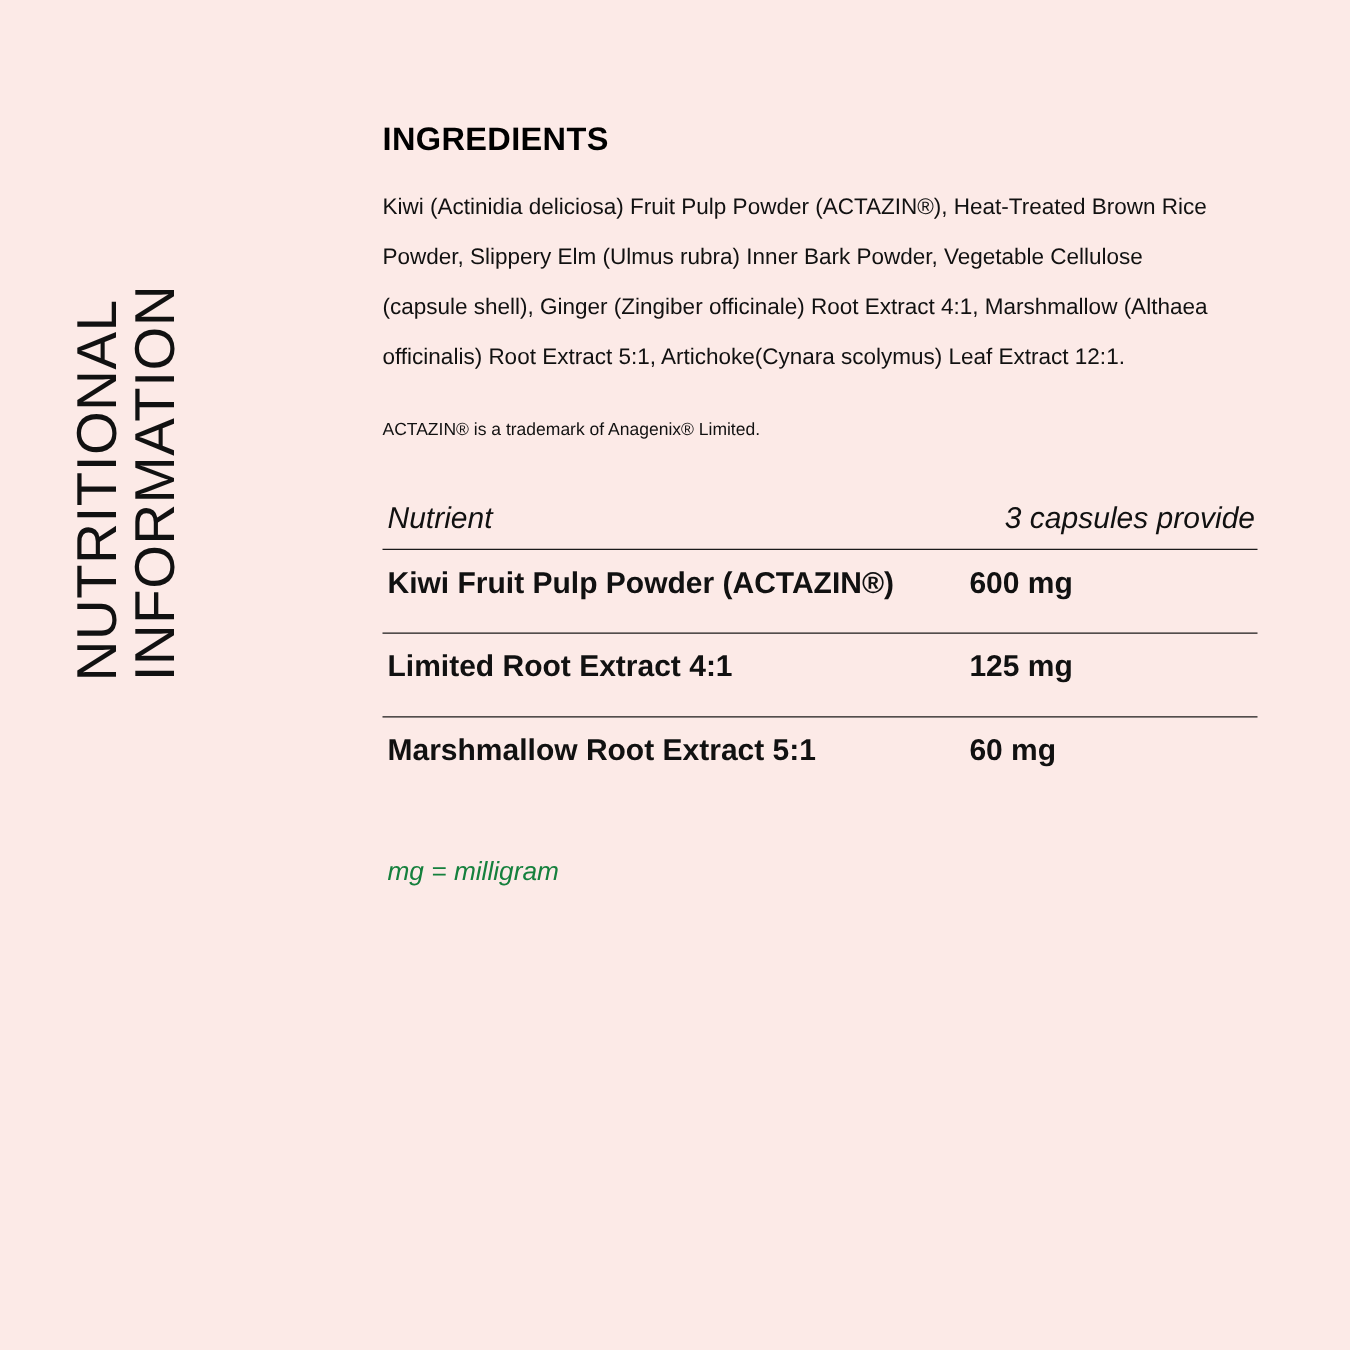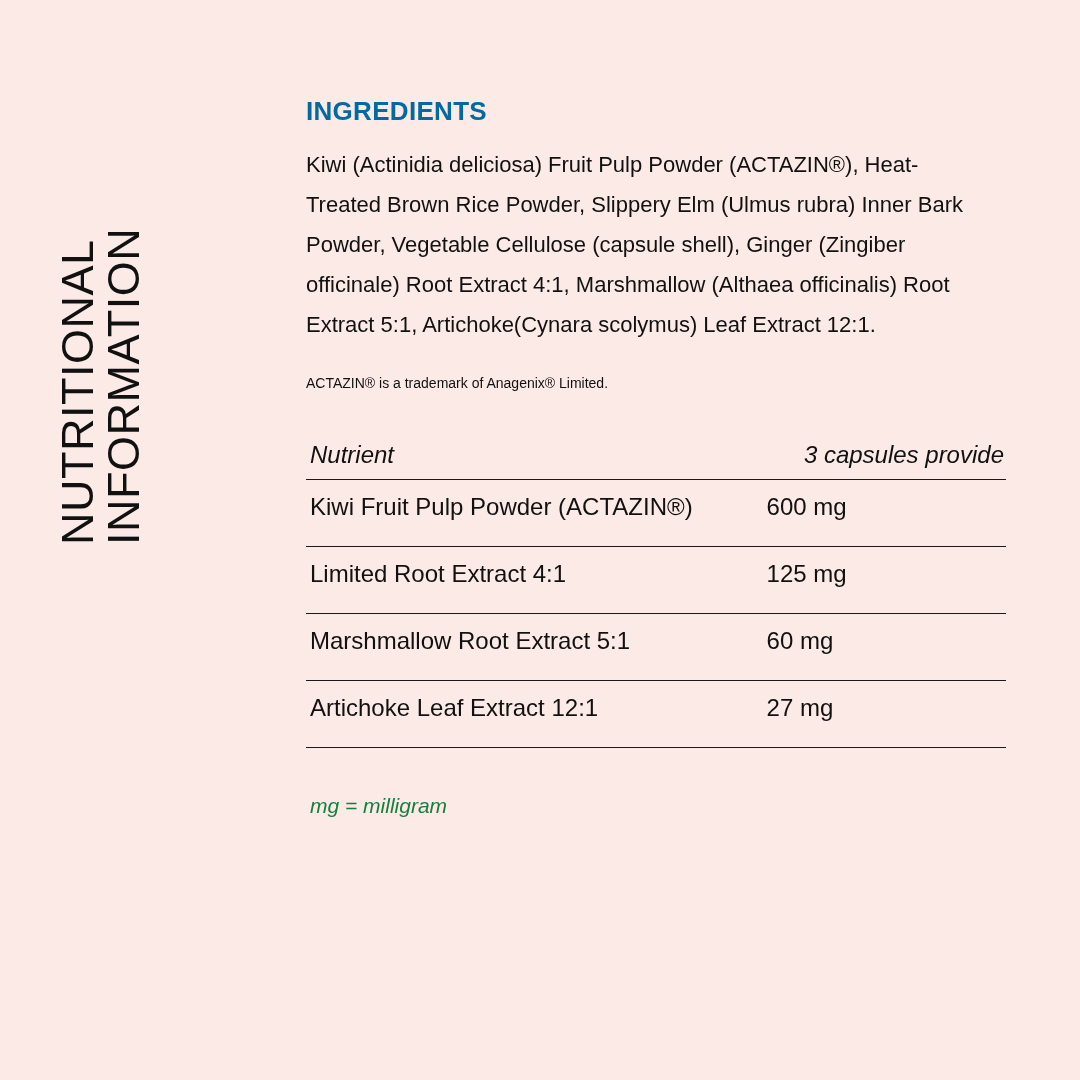--- a/index.html
+++ b/index.html
@@ -52,25 +52,25 @@
     left: 306px;
     top: 96px;
     width: 704px;
   }
 
   h2.section-title {
     font-size: 26px;
     font-weight: 700;
     letter-spacing: 0.3px;
     margin: 0 0 18px 0;
-    color: #0369a1;
+    color: #000000;
   }
 
   p.ingredients {
-    font-size: 22px;
+    font-size: 18px;
     line-height: 40px;
     margin: 0;
     color: #111;
     font-weight: 400;
     max-width: 680px;
   }
 
   p.trademark {
     font-size: 14px;
     margin: 30px 0 0 0;
@@ -93,21 +93,21 @@
     text-align: left;
     padding: 4px 0 10px 4px;
     color: #111;
   }
   table.nutrition th.right {
     text-align: right;
     padding-right: 2px;
   }
   table.nutrition td {
     font-size: 24px;
-    font-weight: 400;
+    font-weight: 700;
     padding: 13px 0 25px 4px;
     border-top: 1.5px solid #1a1a1a;
     color: #111;
   }
   table.nutrition td.right {
     padding-right: 2px;
   }
   table.nutrition tr.last td {
     border-bottom: 1.5px solid #1a1a1a;
   }
@@ -152,23 +152,19 @@
           <td class="right">600 mg</td>
         </tr>
         <tr>
           <td>Limited Root Extract 4:1</td>
           <td class="right">125 mg</td>
         </tr>
         <tr>
           <td>Marshmallow Root Extract 5:1</td>
           <td class="right">60 mg</td>
         </tr>
-        <tr class="last">
-          <td>Artichoke Leaf Extract 12:1</td>
-          <td class="right">27 mg</td>
-        </tr>
       </tbody>
     </table>
 
     <p class="footnote">mg = milligram</p>
   </div>
 
 </div>
 
 </body></html>

